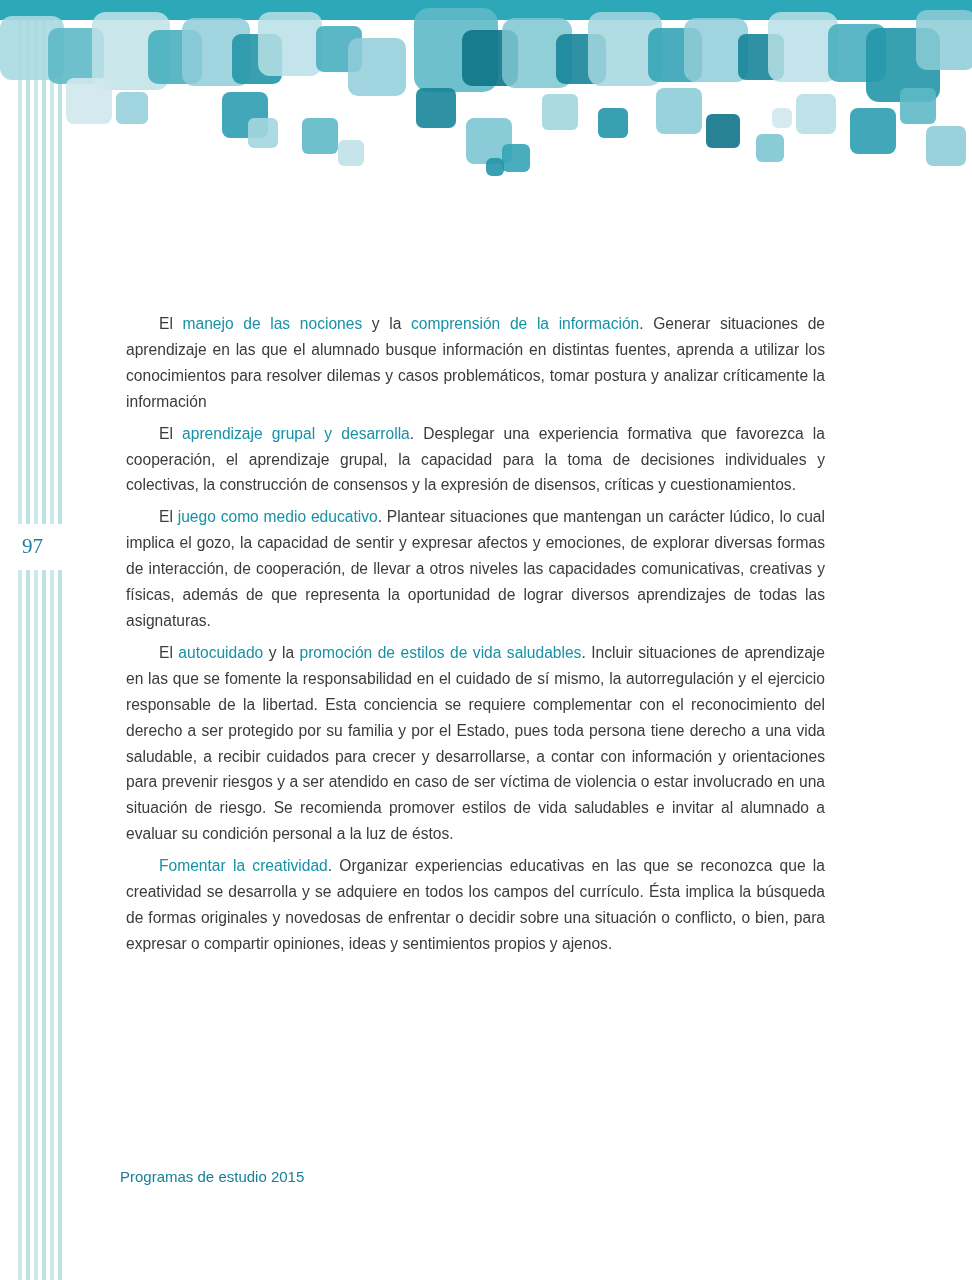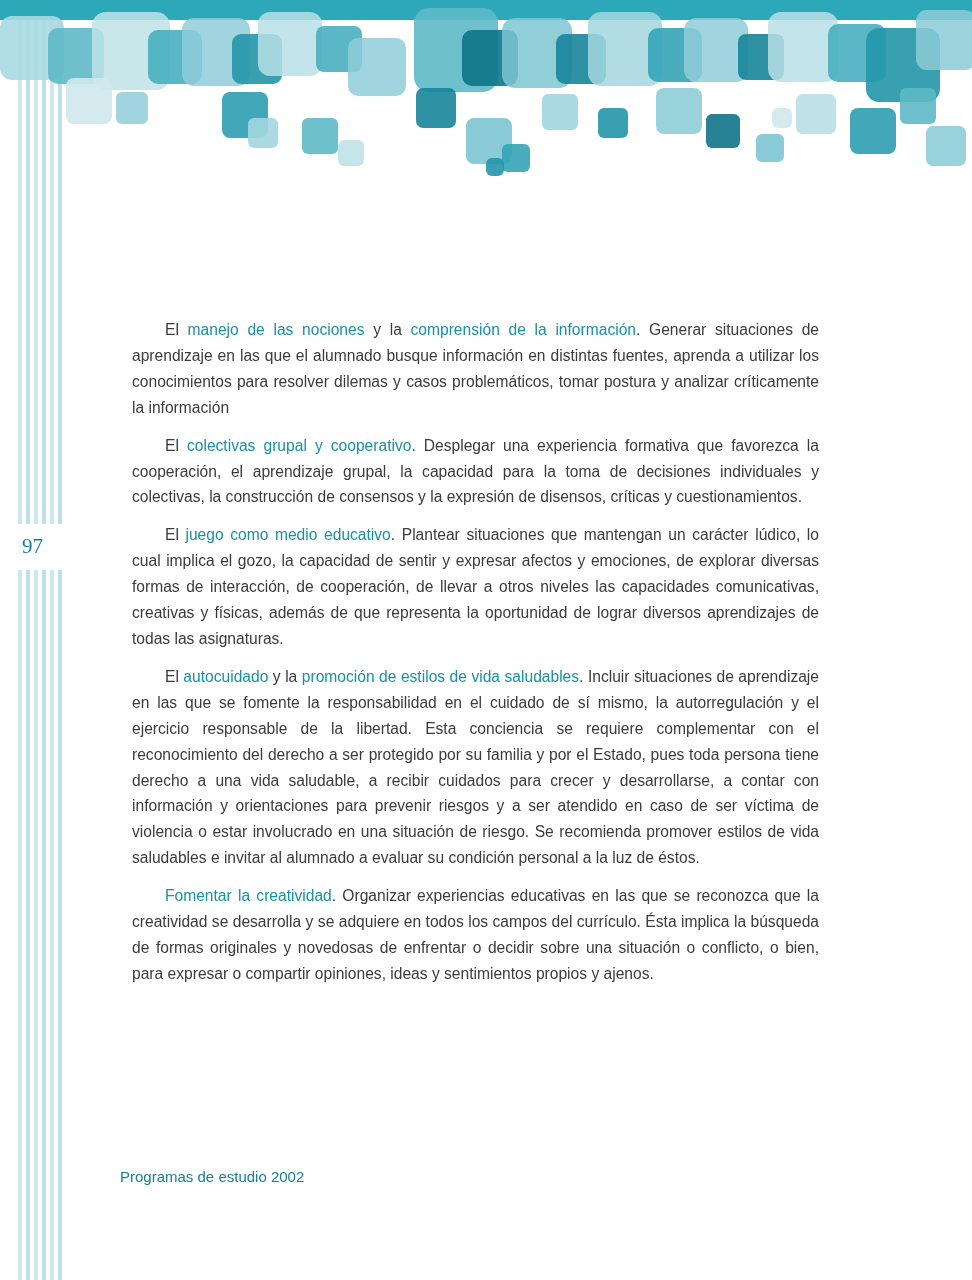--- a/index.html
+++ b/index.html
@@ -67,21 +67,21 @@
     position: absolute;
     left: 120px; top: 305px;
     width: 711px;
     z-index: 2;
     font-size: 15.6px;
     line-height: 25.9px;
     color: #3b3b3b;
     text-align: justify;
   }
   .body-text p {
-    margin: 12px;
+    margin: 6px;
     text-indent: 33px;
   }
   .accent { color: #1791a5; }
 
   
   .footer {
     position: absolute;
     left: 120px; top: 1168px;
     z-index: 2;
     font-size: 15px;
@@ -145,21 +145,21 @@
       <div class="sq" style="left: 796px; top: 94px; width: 40px; height: 40px; background: rgb(183, 223, 230); opacity: 0.9; border-radius: 7px;"></div>
       <div class="sq" style="left: 850px; top: 108px; width: 46px; height: 46px; background: rgb(46, 159, 177); opacity: 0.9; border-radius: 8px;"></div>
       <div class="sq" style="left: 900px; top: 88px; width: 36px; height: 36px; background: rgb(93, 185, 199); opacity: 0.9; border-radius: 6px;"></div>
       <div class="sq" style="left: 926px; top: 126px; width: 40px; height: 40px; background: rgb(143, 205, 216); opacity: 0.9; border-radius: 7px;"></div>
       <div class="sq" style="left: 486px; top: 158px; width: 18px; height: 18px; background: rgb(36, 150, 169); opacity: 0.9; border-radius: 6px;"></div>
       <div class="sq" style="left: 772px; top: 108px; width: 20px; height: 20px; background: rgb(207, 232, 237); opacity: 0.9; border-radius: 6px;"></div>
     </div>
 
   <div class="body-text">
       <p><span class="normal">El </span><span class="accent">manejo de las nociones</span><span class="normal"> y la </span><span class="accent">comprensión de la información</span><span class="normal">. Generar situaciones de aprendizaje en las que el alumnado busque información en distintas fuentes, aprenda a utilizar los conocimientos para resolver dilemas y casos problemáticos, tomar postura y analizar críticamente la información</span></p>
-      <p><span class="normal">El </span><span class="accent">colectivas grupal y cooperativo</span><span class="normal">. Desplegar una experiencia formativa que favorezca la cooperación, el aprendizaje grupal, la capacidad para la toma de decisiones individuales y colectivas, la construcción de consensos y la expresión de disensos, críticas y cuestionamientos.</span></p>
+      <p><span class="normal">El </span><span class="accent">aprendizaje grupal y desarrolla</span><span class="normal">. Desplegar una experiencia formativa que favorezca la cooperación, el aprendizaje grupal, la capacidad para la toma de decisiones individuales y colectivas, la construcción de consensos y la expresión de disensos, críticas y cuestionamientos.</span></p>
       <p><span class="normal">El </span><span class="accent">juego como medio educativo</span><span class="normal">. Plantear situaciones que mantengan un carácter lúdico, lo cual implica el gozo, la capacidad de sentir y expresar afectos y emociones, de explorar diversas formas de interacción, de cooperación, de llevar a otros niveles las capacidades comunicativas, creativas y físicas, además de que representa la oportunidad de lograr diversos aprendizajes de todas las asignaturas.</span></p>
       <p><span class="normal">El </span><span class="accent">autocuidado</span><span class="normal"> y la </span><span class="accent">promoción de estilos de vida saludables</span><span class="normal">. Incluir situaciones de aprendizaje en las que se fomente la responsabilidad en el cuidado de sí mismo, la autorregulación y el ejercicio responsable de la libertad. Esta conciencia se requiere complementar con el reconocimiento del derecho a ser protegido por su familia y por el Estado, pues toda persona tiene derecho a una vida saludable, a recibir cuidados para crecer y desarrollarse, a contar con información y orientaciones para prevenir riesgos y a ser atendido en caso de ser víctima de violencia o estar involucrado en una situación de riesgo. Se recomienda promover estilos de vida saludables e invitar al alumnado a evaluar su condición personal a la luz de éstos.</span></p>
       <p><span class="accent">Fomentar la creatividad</span><span class="normal">. Organizar experiencias educativas en las que se reconozca que la creatividad se desarrolla y se adquiere en todos los campos del currículo. Ésta implica la búsqueda de formas originales y novedosas de enfrentar o decidir sobre una situación o conflicto, o bien, para expresar o compartir opiniones, ideas y sentimientos propios y ajenos.</span></p>
     </div>
 
-  <div class="footer">Programas de estudio 2002</div>
+  <div class="footer">Programas de estudio 2015</div>
 
 </div>
 
 </body></html>

